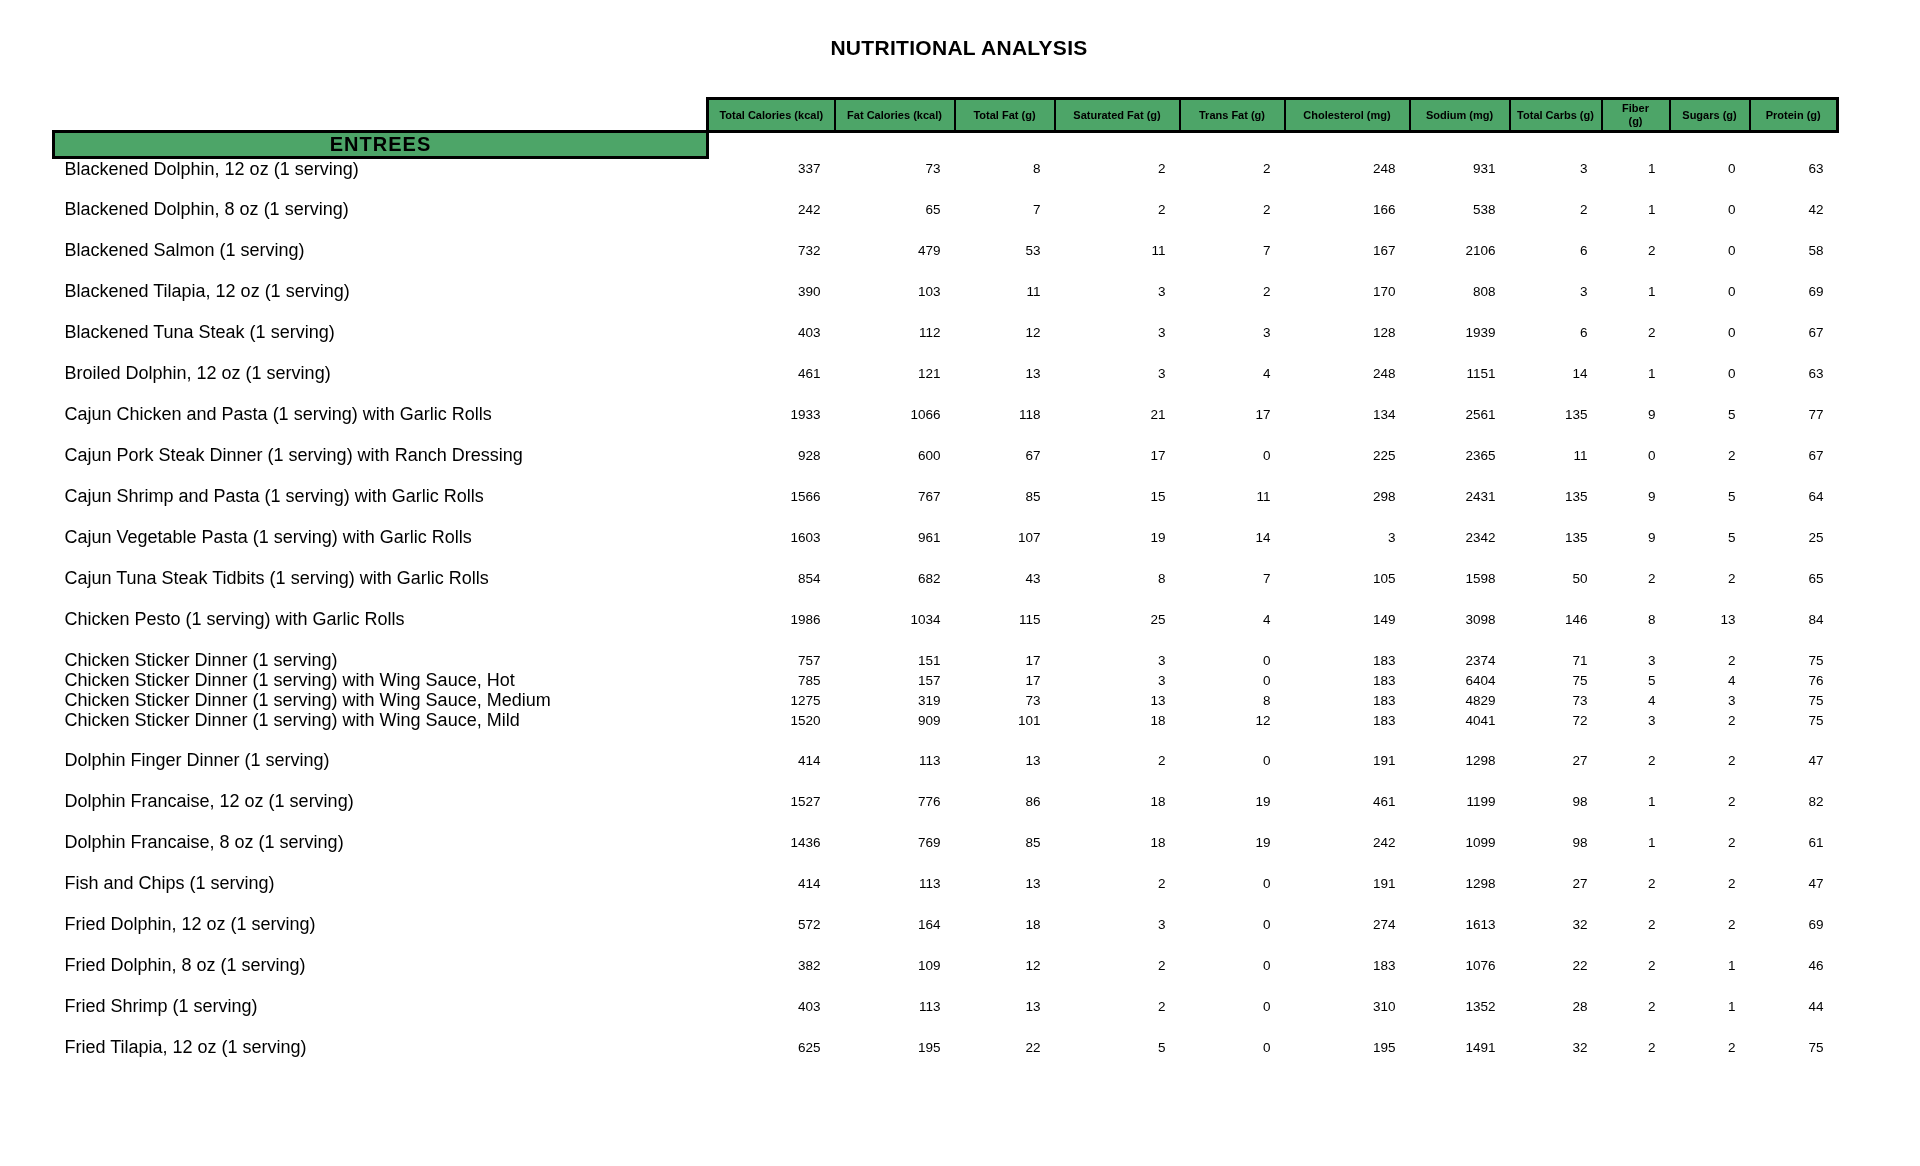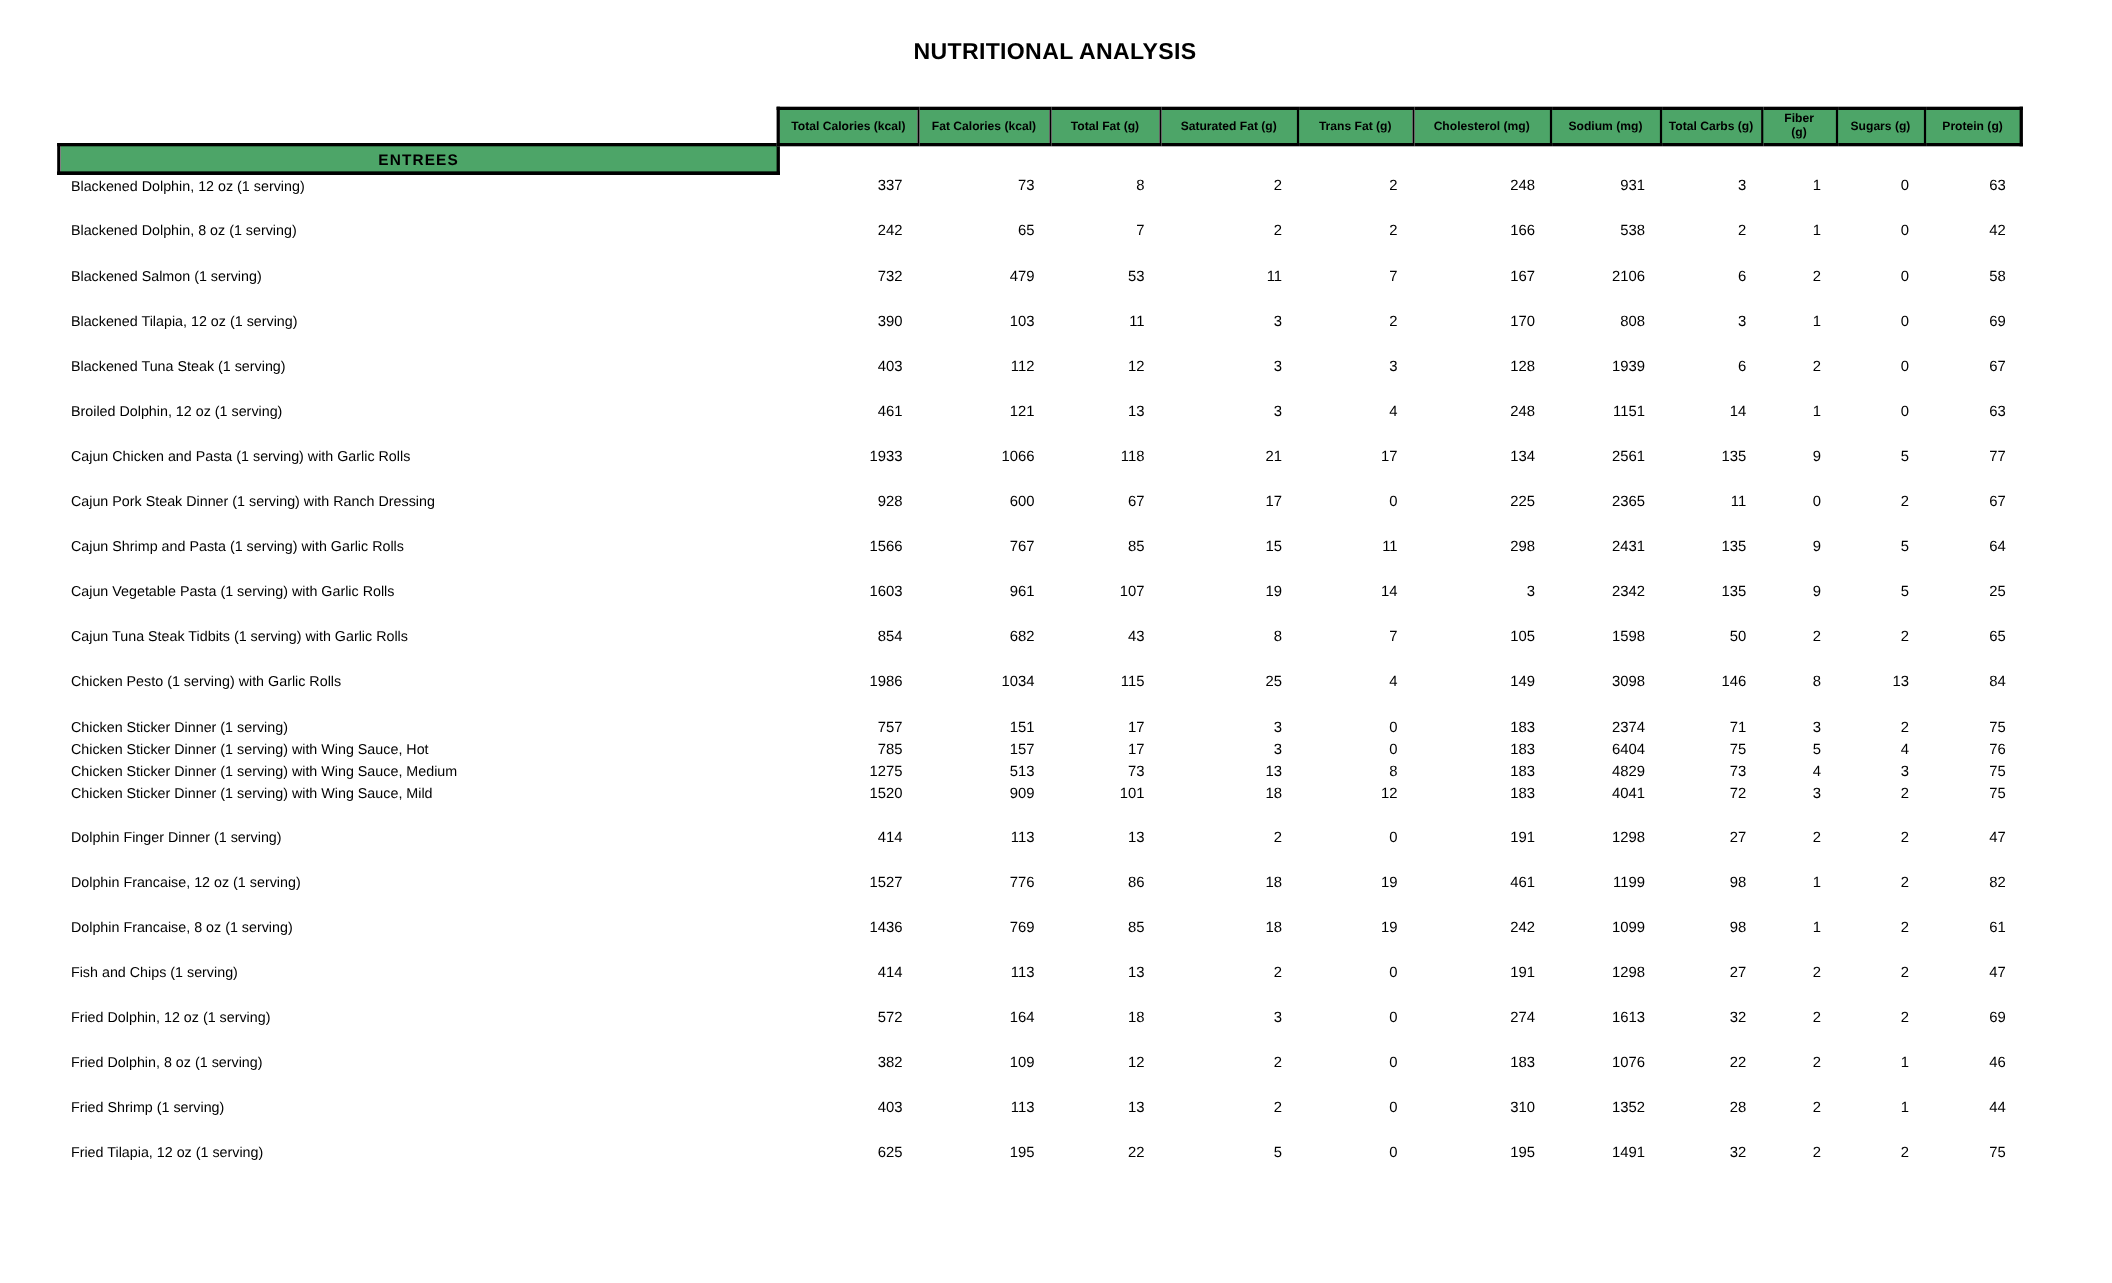--- a/index.html
+++ b/index.html
@@ -43,31 +43,31 @@
   }
   th.hdr:nth-child(2) { border-left-width: 3px; }
   th.hdr:last-child { border-right-width: 3px; }
   td.entrees {
     background: var(--green, #4DA568);
     border: 3px solid #000;
     height: 26px;
     text-align: center;
     vertical-align: middle;
     font-weight: bold;
-    font-size: 14px;
+    font-size: 20px;
     letter-spacing: 1px;
     padding: 0;
   }
   td.blank { background: #fff; border: none; }
   tbody td { border: none; vertical-align: top; }
   tr.normal td      { height: 41px; }
   tr.compact td     { height: 20px; }
   tr.compact-end td { height: 40px; }
   td.iname {
-    font-size: 13px;
+    font-size: 18px;
     line-height: 15px;
     padding: 3px 0 0 11px;
     white-space: nowrap;
   }
   td.ival {
     font-size: 13.5px;
     line-height: 15px;
     text-align: right;
     padding: 3px 14px 0 0;
     white-space: nowrap;
@@ -308,21 +308,21 @@
         <td class="ival">183</td>
         <td class="ival">6404</td>
         <td class="ival">75</td>
         <td class="ival">5</td>
         <td class="ival">4</td>
         <td class="ival">76</td>
       </tr>
       <tr class="compact">
         <td class="iname">Chicken Sticker Dinner (1 serving) with Wing Sauce, Medium</td>
         <td class="ival">1275</td>
-        <td class="ival">513</td>
+        <td class="ival">319</td>
         <td class="ival">73</td>
         <td class="ival">13</td>
         <td class="ival">8</td>
         <td class="ival">183</td>
         <td class="ival">4829</td>
         <td class="ival">73</td>
         <td class="ival">4</td>
         <td class="ival">3</td>
         <td class="ival">75</td>
       </tr>

